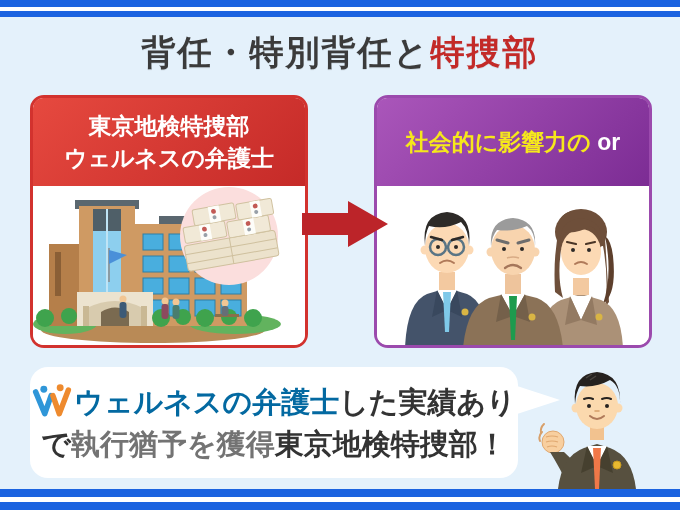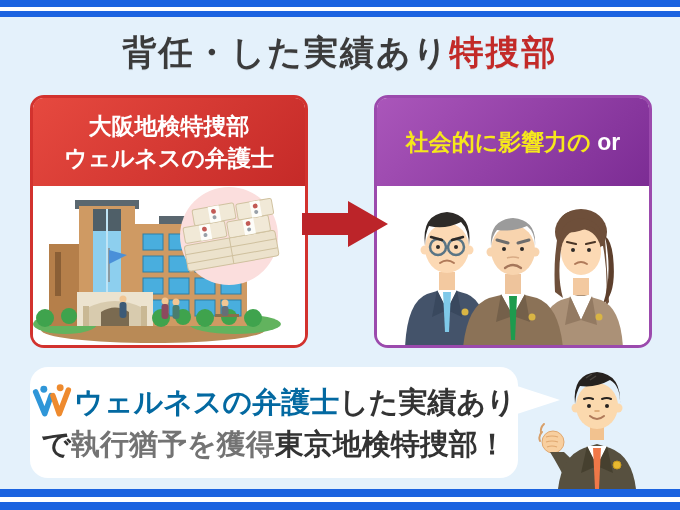--- a/index.html
+++ b/index.html
@@ -64,26 +64,26 @@
 </head>
 <body>
 
 <div class="canvas">
 
   <div class="stripe blue s-top1"></div>
   <div class="stripe white s-top2"></div>
   <div class="stripe blue s-top3"></div>
 
   <div class="title">
-    <span>背任・した実績あり</span><span class="red">特捜部</span>
+    <span>背任・特別背任と</span><span class="red">特捜部</span>
   </div>
 
   <div class="card left">
     <div class="card-header">
-      <span>大阪地検特捜部</span>
+      <span>東京地検特捜部</span>
       <span>ウェルネスの弁護士</span>
     </div>
     <div class="card-body">
       <svg width="272" height="162" viewBox="0 0 272 162">
 
         <ellipse cx="120" cy="144" rx="112" ry="13" fill="#b98a56"></ellipse>
         <ellipse cx="32" cy="138" rx="32" ry="10" fill="#62b35e"></ellipse>
         <ellipse cx="202" cy="138" rx="46" ry="10" fill="#62b35e"></ellipse>
 
         <rect x="16" y="58" width="30" height="82" fill="#b57f4a"></rect>

